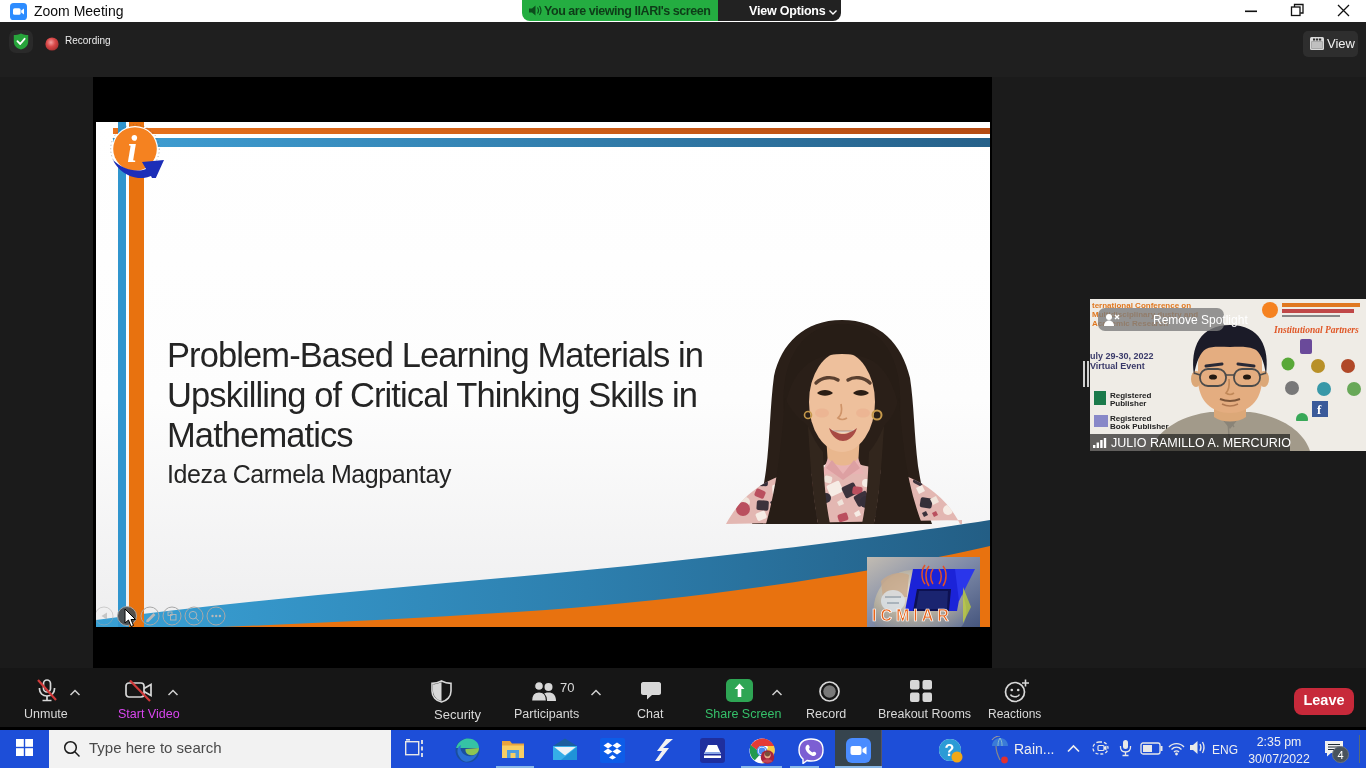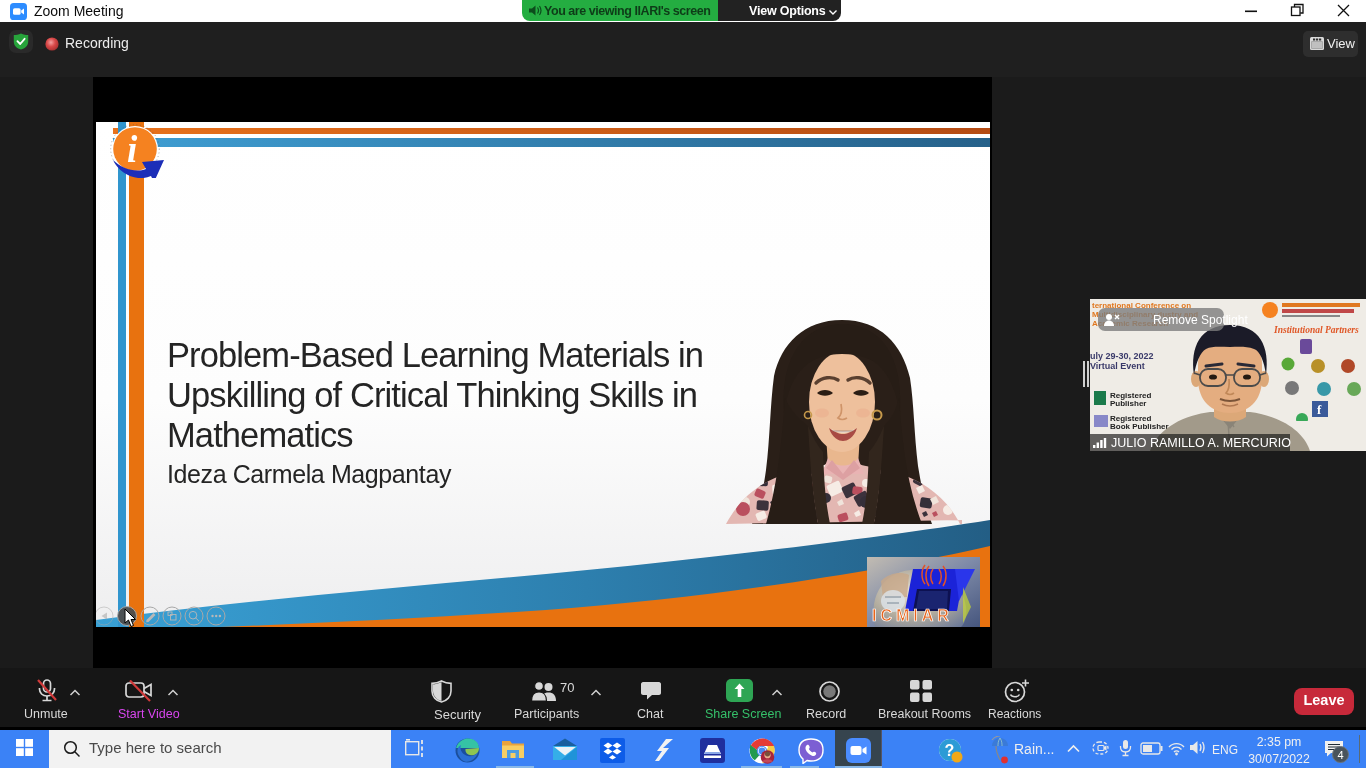--- a/index.html
+++ b/index.html
@@ -53,21 +53,21 @@
   <svg class="abs" style="left:45px;top:15px;" width="14" height="14" viewBox="0 0 14 14">
     <defs>
         <radialGradient id="recd" cx="0.42" cy="0.38" r="0.72">
       <stop offset="0" stop-color="#f2a0a0"></stop>
           <stop offset="0.45" stop-color="#d84848"></stop>
           <stop offset="1" stop-color="#9c2a2a"></stop>
     </radialGradient>
       </defs>
     <circle cx="7" cy="7" r="6.6" fill="url(#recd)"></circle>
   </svg>
-  <div class="abs" style="left:65px;top:13px;font-size:14px;color:#ececec;">Recording</div>
+  <div class="abs" style="left:65px;top:13px;font-size:10px;color:#ececec;">Recording</div>
 
   <div class="abs" style="left:1303px;top:9px;width:55px;height:26px;background:#2e2e2e;border-radius:5px;">
     <svg class="abs" style="left:7px;top:6px;" width="14" height="13" viewBox="0 0 14 13">
       <rect x="0" y="0" width="14" height="13" rx="1.5" fill="#d9d9d9"></rect>
       <rect x="1.5" y="4.5" width="11" height="7" fill="#2e2e2e"></rect>
       <rect x="1.5" y="4.5" width="11" height="7" fill="#d9d9d9" opacity="0.85"></rect>
       <g fill="#2e2e2e">
           <rect x="3" y="1.5" width="2.2" height="2"></rect>
           <rect x="6" y="1.5" width="2.2" height="2"></rect>
           <rect x="9" y="1.5" width="2.2" height="2"></rect>
@@ -453,21 +453,21 @@
     <path d="M21.5 0.5 L21.5 7.5 M18 4 L25 4" stroke="#d8d8d8" stroke-width="1.6"></path>
   </svg>
   <div class="abs" style="left:988px;top:39px;font-size:12px;color:#d9d9d9;">Reactions</div>
 
   <div class="abs" style="left:1294px;top:20px;width:60px;height:27px;background:#c7293a;border-radius:8px;text-align:center;">
     <div style="font-size:14.5px;font-weight:bold;color:#fff;margin-top:4px;">Leave</div>
   </div>
 </div>
 
 <div class="abs" style="left:0;top:727px;width:1366px;height:41px;background:#000;">
-<div class="abs" style="left:0;top:3px;width:1366px;height:38px;background:#3b82f6;">
+<div class="abs" style="left:0;top:3px;width:1366px;height:38px;background:#1d4ed8;">
 
   <svg class="abs" style="left:16px;top:9px;" width="17" height="17" viewBox="0 0 17 17">
     <g fill="#fff">
           <rect x="0" y="0" width="7.8" height="7.8"></rect>
           <rect x="9.2" y="0" width="7.8" height="7.8"></rect>
           <rect x="0" y="9.2" width="7.8" height="7.8"></rect>
           <rect x="9.2" y="9.2" width="7.8" height="7.8"></rect>
         </g>
   </svg>
 

